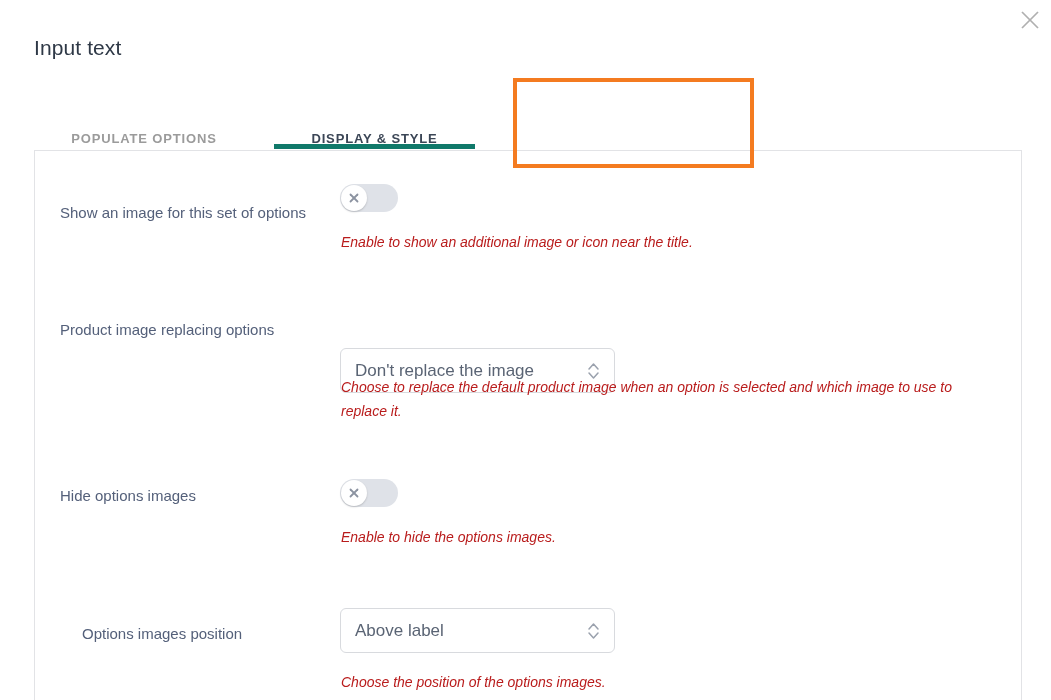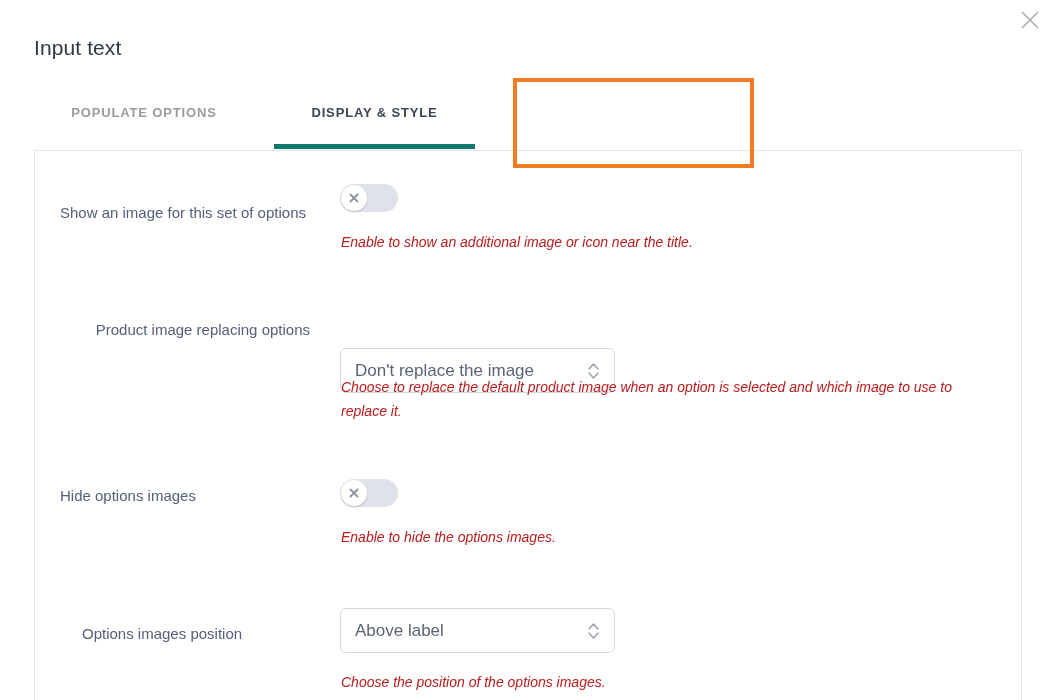--- a/index.html
+++ b/index.html
@@ -47,21 +47,21 @@
     top: 79px;
     width: 988px;
     height: 71px;
     display: flex;
     align-items: flex-start;
   }
   .tab {
     position: relative;
     height: 71px;
     display: flex;
-    align-items: center;
+    align-items: flex-end;
     justify-content: center;
     box-sizing: border-box;
     font-size: 13px;
     font-weight: bold;
     letter-spacing: 0.85px;
     color: #9b9b9b;
     text-transform: uppercase;
     cursor: pointer;
     user-select: none;
     padding-bottom: 4px;
@@ -136,21 +136,21 @@
   
   .r1 { top: 0px; }
   .r2 { top: 139px; }
   .r3 { top: 305px; }
   .r4 { top: 440px; }
 
   .r1 .row-label { top: 14px; margin-top: 37px; }
   .r1 .row-control { top: 33px; }
   .r1 .row-help { top: 79px; }
 
-  .r2 .row-label { top: 29px; text-align: right; }
+  .r2 .row-label { top: 29px; }
   .r2 .row-control { top: 22px; margin-top: 36px; }
   .r2 .row-help { top: 85px; }
 
   .r3 .row-label { top: 29px; }
   .r3 .row-control { top: 23px; }
   .r3 .row-help { top: 69px; }
 
   .r4 .row-label { top: 32px; margin-left: 22px; }
   .r4 .row-control { top: 17px; }
   .r4 .row-help { top: 79px; }

